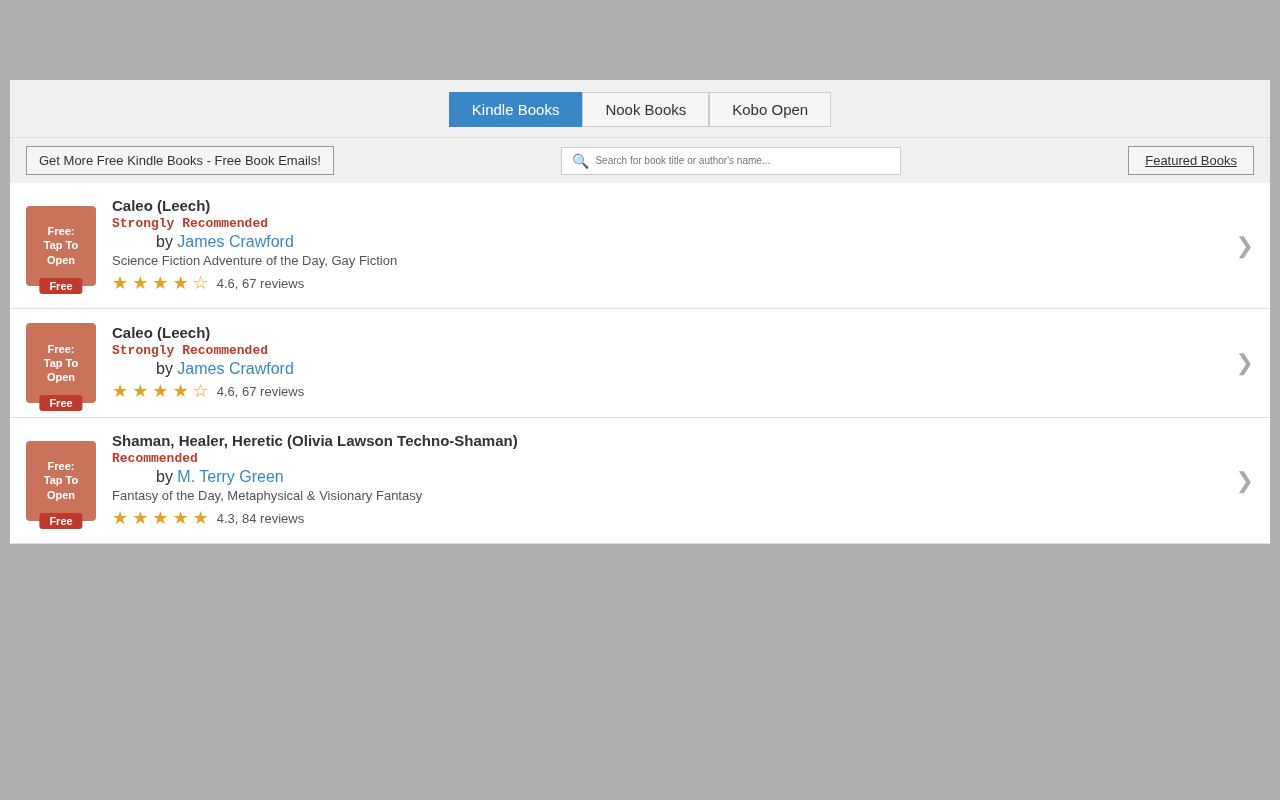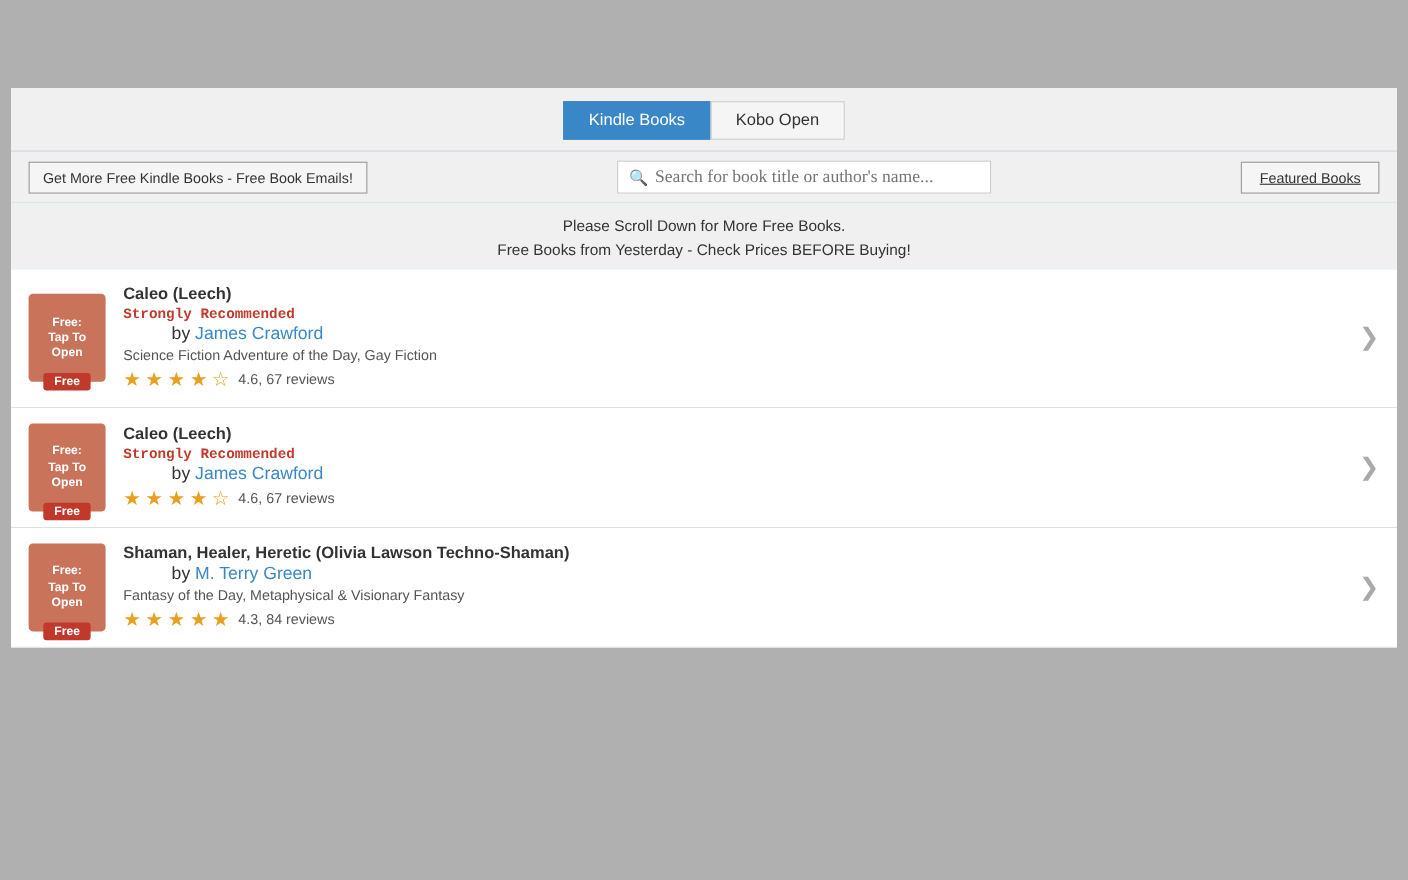--- a/index.html
+++ b/index.html
@@ -65,24 +65,23 @@
     }
     .search-icon-char {
       color: #888;
       margin-right: 6px;
       font-size: 14px;
     }
     .search-input {
       border: none;
       outline: none;
       width: 100%;
-      font-size: 16px;
+      font-size: 10px;
       color: #888;
       background: transparent;
-      font-family: Liberation Serif, serif;
     }
     .featured-btn {
       border: 1px solid #999;
       padding: 6px 16px;
       color: #333;
       text-decoration: underline;
       cursor: pointer;
       background: #f5f5f5;
       font-size: 13px;
     }
@@ -225,52 +224,49 @@
       margin-left: 12px;
       cursor: pointer;
     }
     .page-wrapper {
       background: #b0b0b0;
       min-height: 800px;
     }
     .content-wrap {
       max-width: 1260px;
       margin: 0 auto;
-      background: #7dd3fc;
+      background: #000000;
     }
   </style>
 </head>
 <body>
 
 <div class="page-wrapper">
   <div class="top-gray"></div>
 
   <div class="content-wrap">
 
     <div class="tabs-row">
       <button class="tab-btn active">Kindle Books</button>
+      <button class="tab-btn">Nook Books</button>
       <button class="tab-btn">Kobo Open</button>
     </div>
 
     <div class="actions-row">
       <div class="left-action">
         <span class="action-link">Get More Free Kindle Books - Free Book Emails!</span>
       </div>
       <div class="search-box-wrap">
         <span class="search-icon-char">🔍</span>
         <input class="search-input" type="text" placeholder="Search for book title or author's name..." style="">
       </div>
       <span class="featured-btn">Featured Books</span>
     </div>
 
 
-    <div class="notice-text">
-      <div>Please Scroll Down for More Free Books.</div>
-      <div>Free Books from Yesterday - Check Prices BEFORE Buying!</div>
-    </div>
 
 
     <div class="books-list">
 
       <div class="book-item">
         <div class="book-thumb">
           <span class="tap-text">Free:<br>Tap To<br>Open</span>
           <span class="free-badge">Free</span>
         </div>
         <div class="book-info">
@@ -311,20 +307,21 @@
         <span class="chevron-right">❯</span>
       </div>
 
       <div class="book-item">
         <div class="book-thumb">
           <span class="tap-text">Free:<br>Tap To<br>Open</span>
           <span class="free-badge">Free</span>
         </div>
         <div class="book-info">
           <div class="book-title">Shaman, Healer, Heretic (Olivia Lawson Techno-Shaman)</div>
+          <div class="book-recommended recommended">Recommended</div>
           <div class="book-author">by <a>M. Terry Green</a></div>
           <div class="book-genre">Fantasy of the Day, Metaphysical &amp; Visionary Fantasy</div>
           <div class="stars-row">
             <span class="star">★</span>
             <span class="star">★</span>
             <span class="star">★</span>
             <span class="star">★</span>
             <span class="star">★</span>
             <span class="reviews-text">4.3, 84 reviews</span>
           </div>

